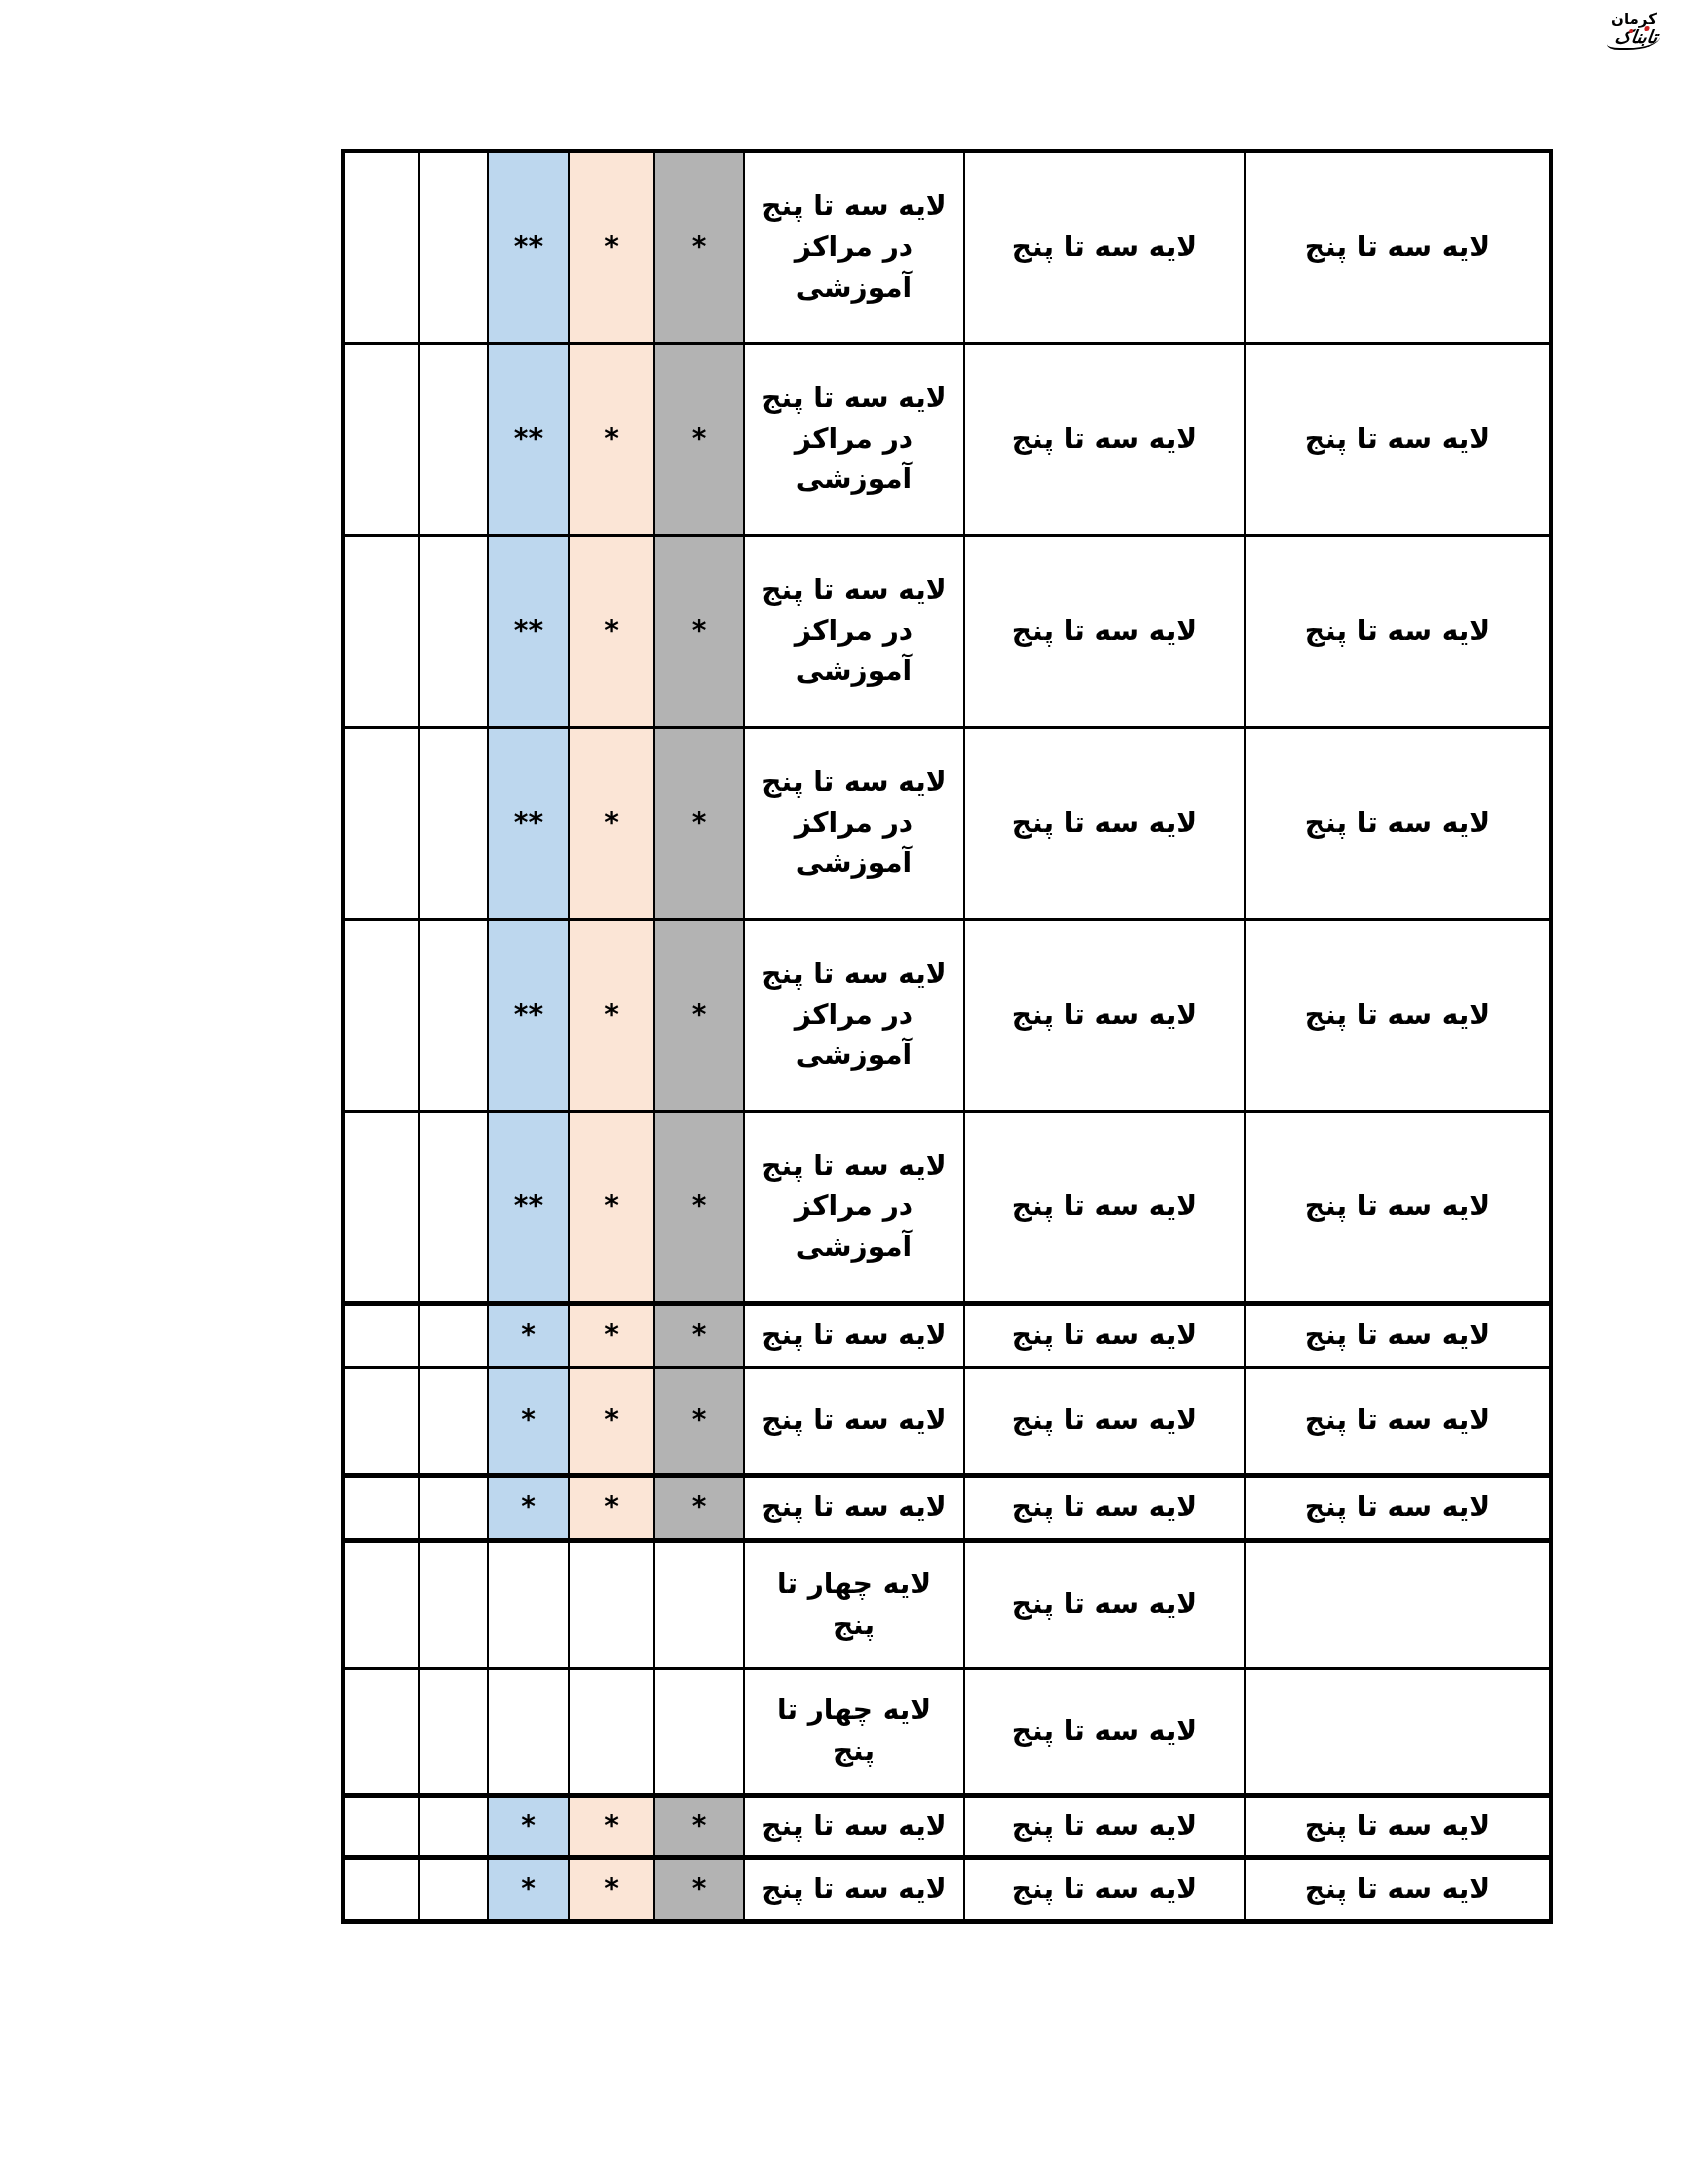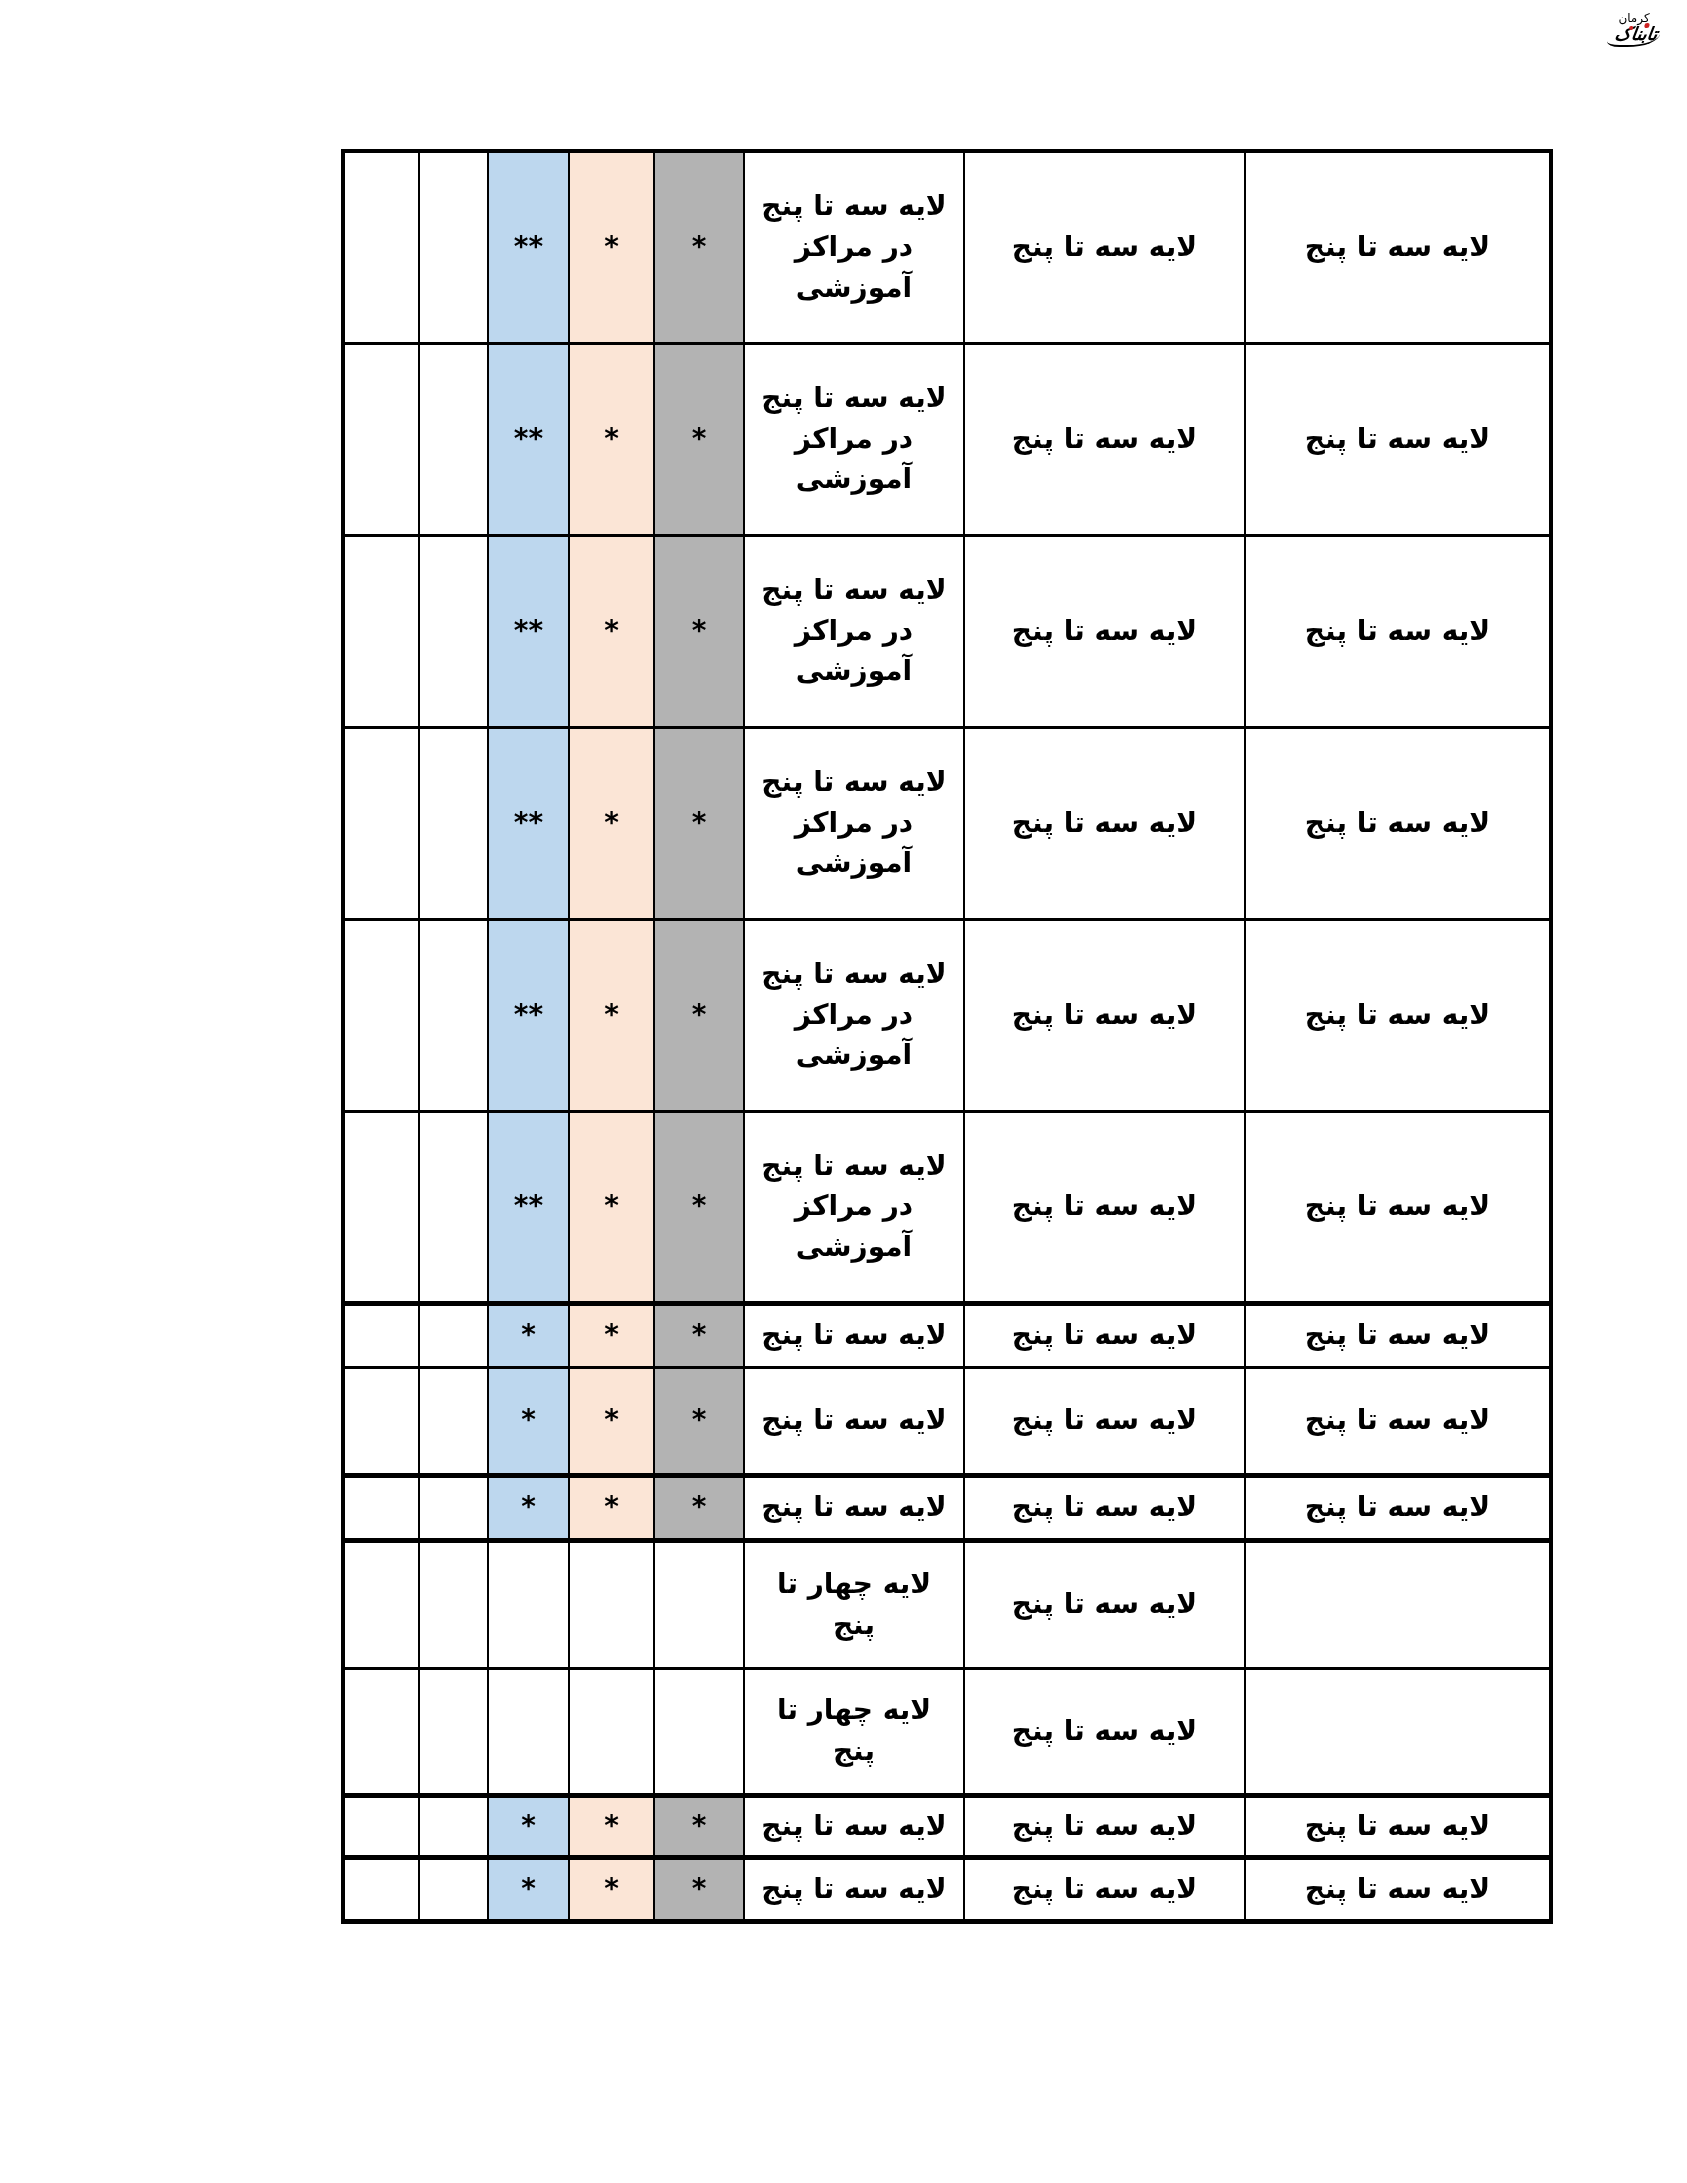--- a/index.html
+++ b/index.html
@@ -20,22 +20,22 @@
     position: absolute;
     top: 12px;
     right: 21px;
     width: 64px;
     text-align: center;
     direction: rtl;
     line-height: 1;
   }
   .logo-sub {
     display: block;
-    font-size: 12px;
-    font-weight: normal;
+    font-size: 15px;
+    font-weight: bold;
     margin-bottom: 0.7px;
     letter-spacing: 0.7px;
   }
   .logo-main {
     display: inline-block;
     font-size: 18px;
     font-weight: bold;
     font-style: italic;
     transform: skewX(-8deg);
     border-bottom: 2.6px solid #000;

